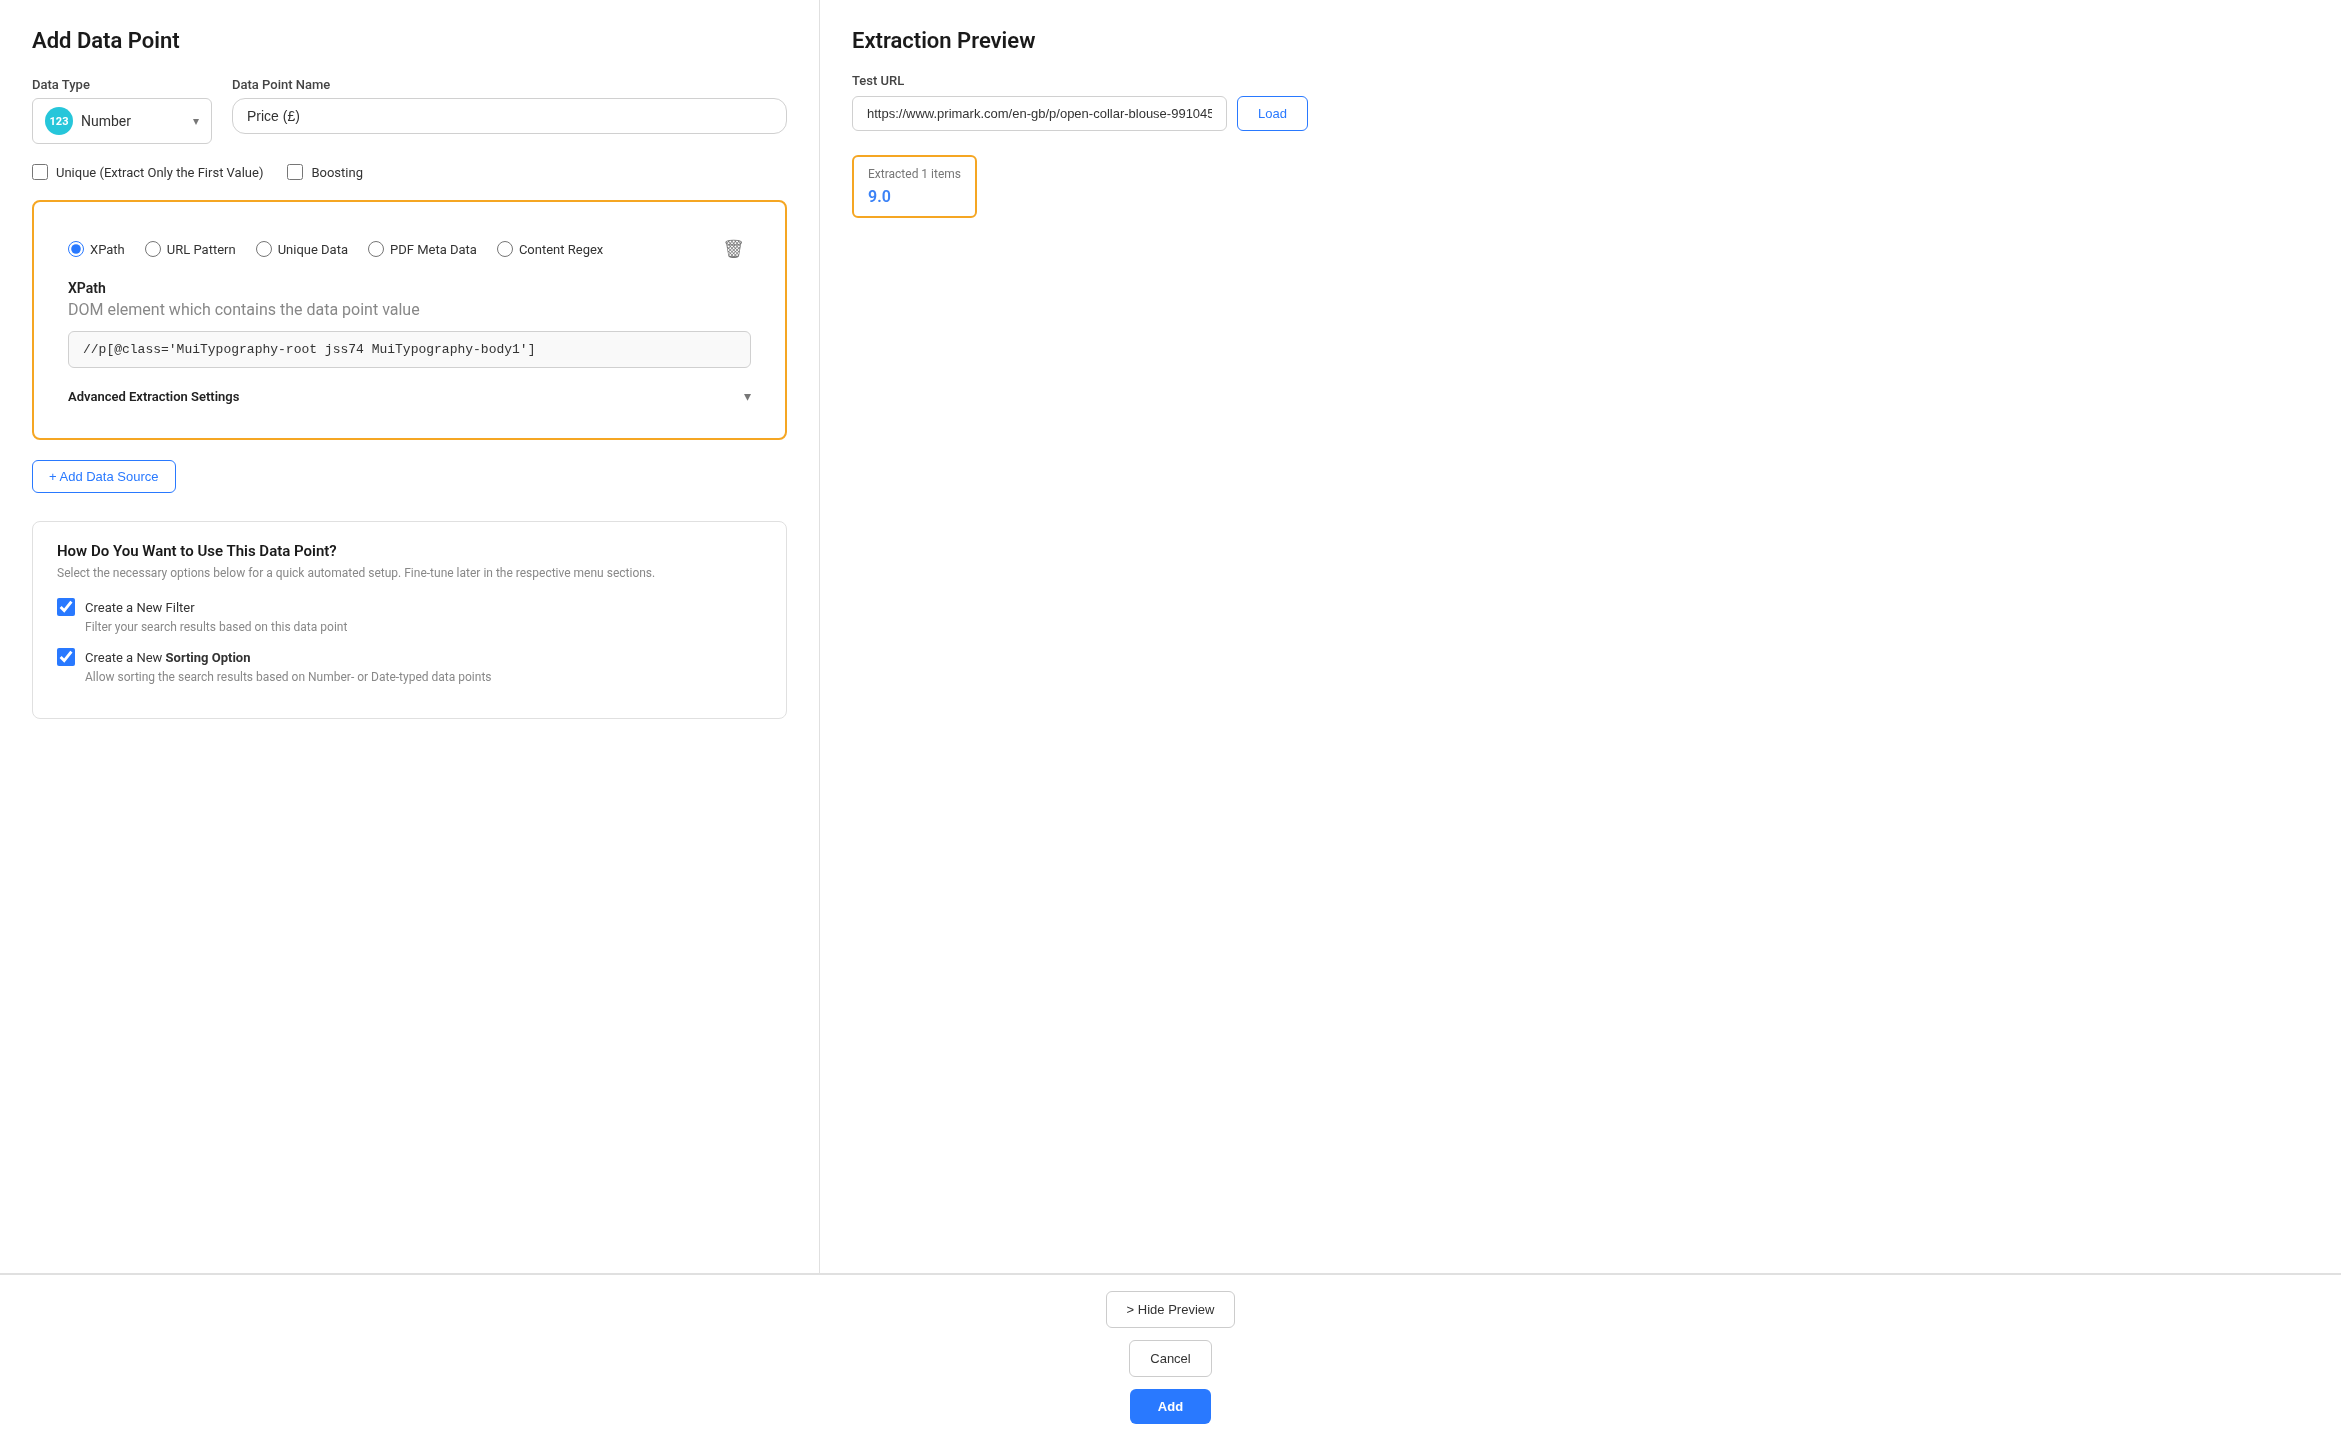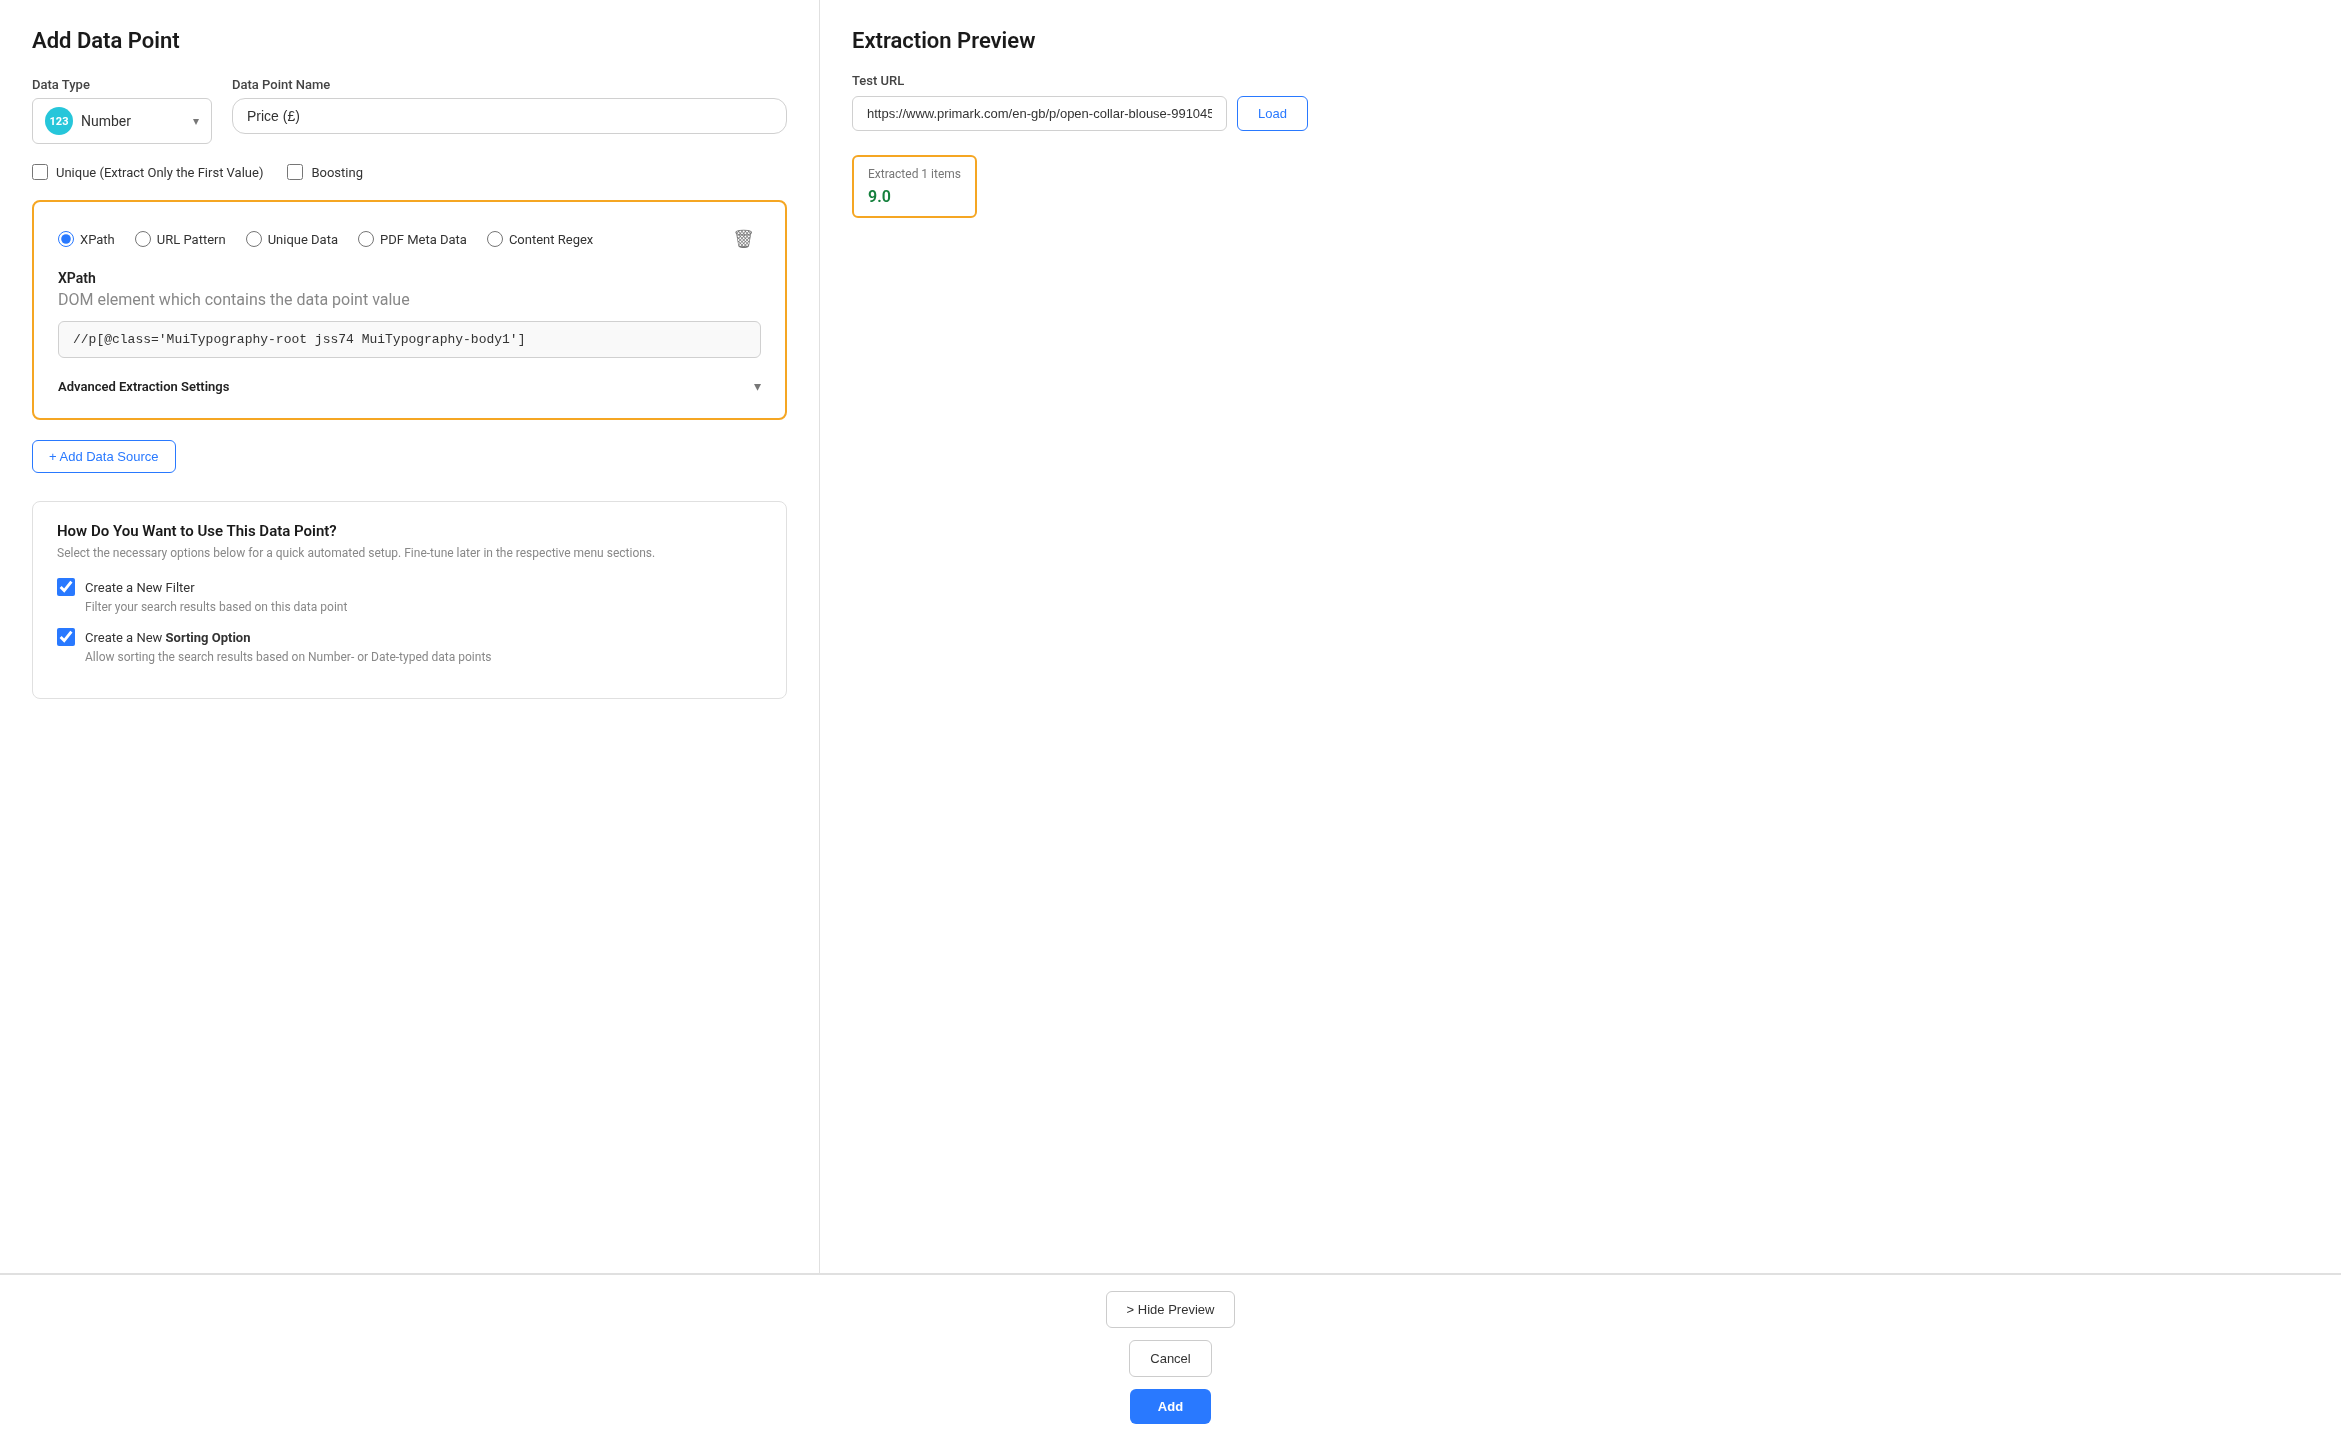--- a/index.html
+++ b/index.html
@@ -109,21 +109,21 @@
       cursor: pointer;
     }
     .checkbox-label {
       font-size: 13px;
       color: #333;
     }
     
     .source-card {
       border: 2px solid #f5a623;
       border-radius: 8px;
-      padding: 24px;
+      padding: 34px;
       margin-bottom: 20px;
       background: #fff;
     }
     
     .radio-group {
       display: flex;
       align-items: center;
       gap: 20px;
       margin-bottom: 18px;
       flex-wrap: wrap;
@@ -304,21 +304,21 @@
       min-width: 120px;
     }
     .extracted-label {
       font-size: 12px;
       color: #777;
       margin-bottom: 6px;
     }
     .extracted-value {
       font-size: 16px;
       font-weight: 600;
-      color: #15803d;
+      color: #3b82f6;
     }
     
     .footer {
       display: flex;
       justify-content: flex-end;
       align-items: center;
       gap: 12px;
       padding: 16px 32px;
       border-top: 1px solid #e0e0e0;
       background: #fff;

